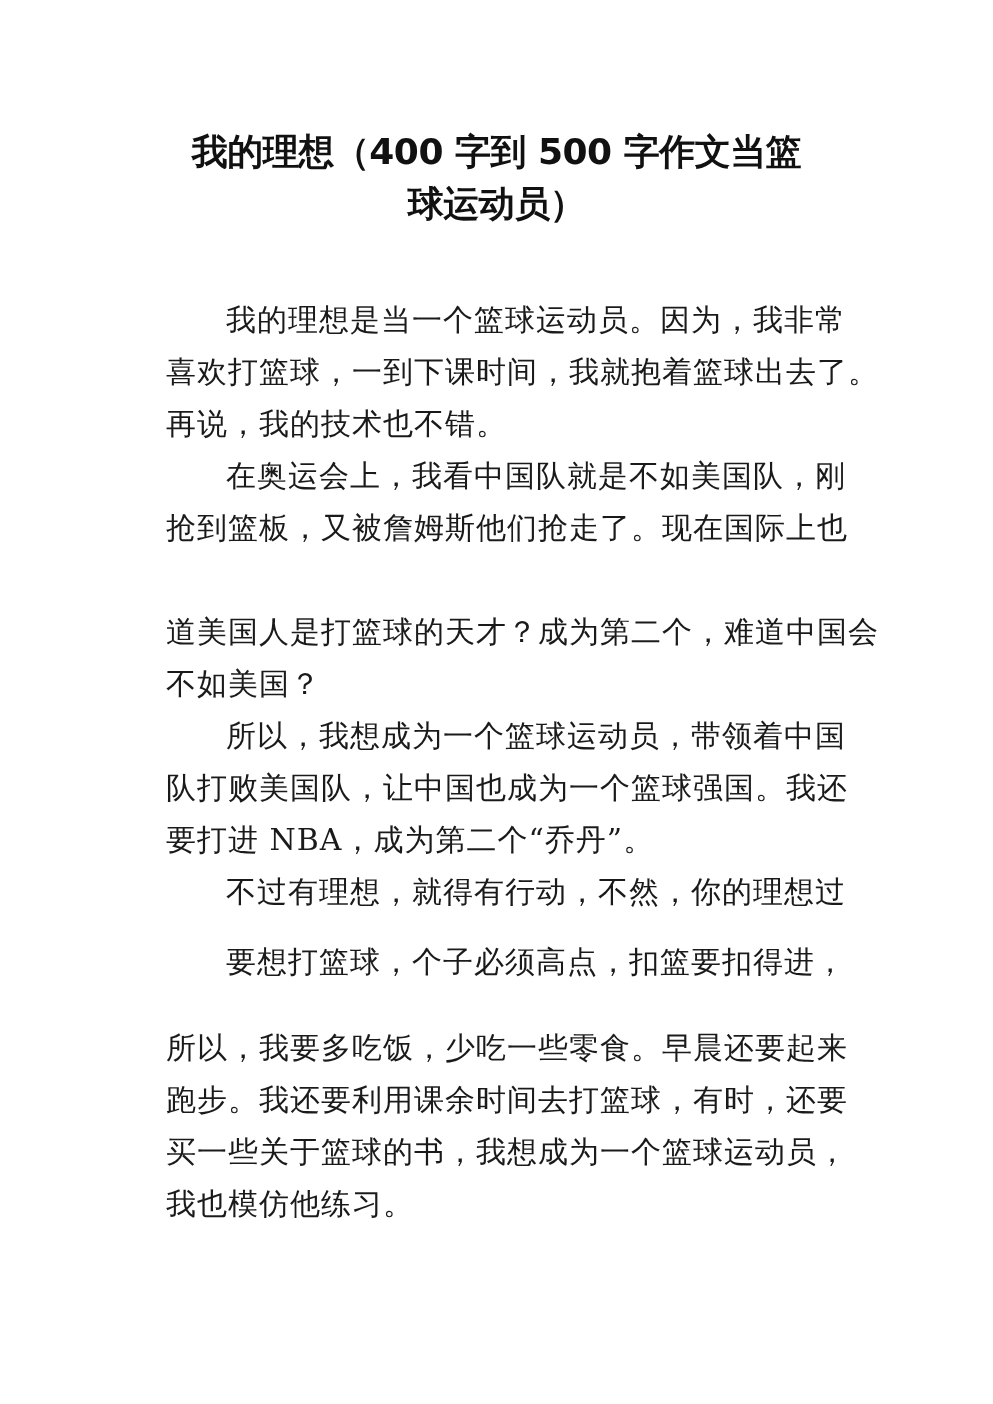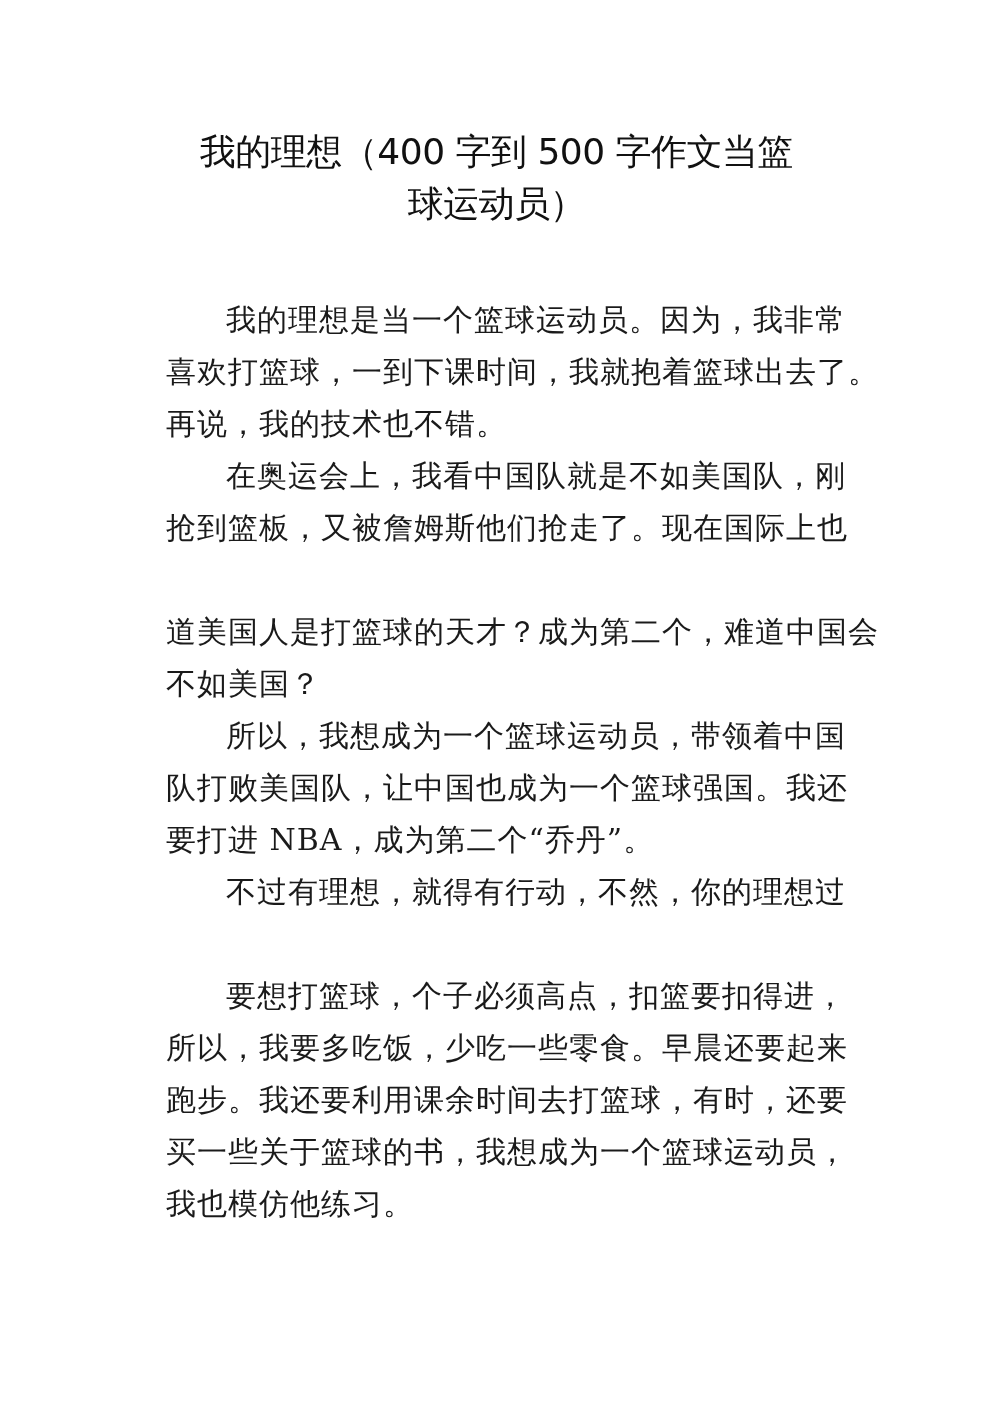--- a/index.html
+++ b/index.html
@@ -1,21 +1,21 @@
 <!DOCTYPE html>
 <html><head>
 <meta charset="utf-8">
 <style>
   html, body { margin: 0; padding: 0; background: #ffffff; }
   body { width: 993px; height: 1404px; position: relative; overflow: hidden; }
   .page { position: absolute; left: 0; top: 0; width: 993px; height: 1404px; background: #ffffff; }
   .title-line {
     position: absolute; left: 0; width: 993px; text-align: center;
     font-family: "DejaVu Sans", "Liberation Sans", sans-serif;
-    font-weight: normal; font-size: 36px; color: #111111; white-space: nowrap;
+    font-weight: bold; font-size: 36px; color: #111111; white-space: nowrap;
     letter-spacing: -0.5px;
   }
   .t1 { top: 128px; }
   .t2 { top: 180px; }
   .body-line {
     position: absolute; left: 166px;
     font-family: "DejaVu Serif", "Liberation Serif", serif;
     font-size: 30px; color: #1a1a1a; white-space: nowrap; line-height: 34px;
     letter-spacing: 1px;
   }
@@ -36,19 +36,19 @@
   <div class="body-line" style="top:511px">抢到篮板，又被詹姆斯他们抢走了。现在国际上也</div>
   <div class="body-line" style="top:615px">道美国人是打篮球的天才？成为第二个，难道中国会</div>
   <div class="body-line" style="top:667px">不如美国？</div>
 
   <div class="body-line indent" style="top:719px">所以，我想成为一个篮球运动员，带领着中国</div>
   <div class="body-line" style="top:771px">队打败美国队，让中国也成为一个篮球强国。我还</div>
   <div class="body-line" style="top:823px">要打进 NBA，成为第二个“乔丹”。</div>
 
   <div class="body-line indent" style="top:875px">不过有理想，就得有行动，不然，你的理想过</div>
 
-  <div class="body-line indent" style="top:979px">要想打篮球，个子必须高点，扣篮要扣得进，</div>
+  <div class="body-line indent" style="top:945px">要想打篮球，个子必须高点，扣篮要扣得进，</div>
   <div class="body-line" style="top:1031px">所以，我要多吃饭，少吃一些零食。早晨还要起来</div>
   <div class="body-line" style="top:1083px">跑步。我还要利用课余时间去打篮球，有时，还要</div>
   <div class="body-line" style="top:1135px">买一些关于篮球的书，我想成为一个篮球运动员，</div>
   <div class="body-line" style="top:1187px">我也模仿他练习。</div>
 
 </div>
 
 </body></html>

